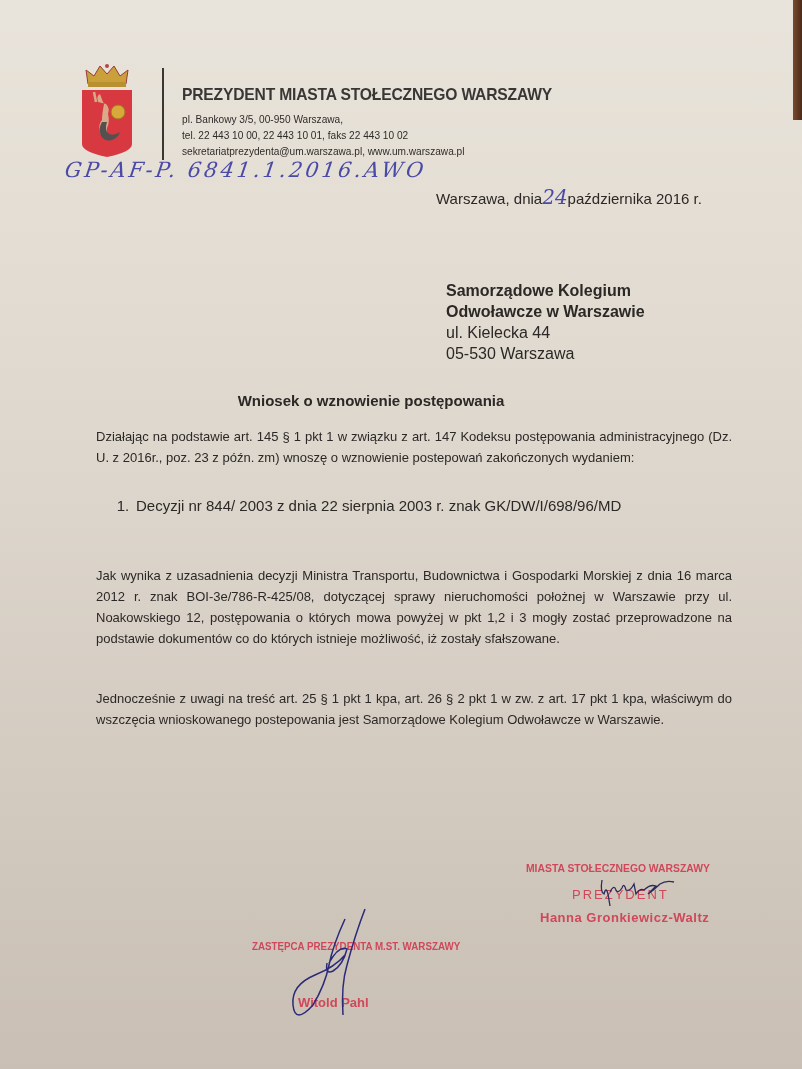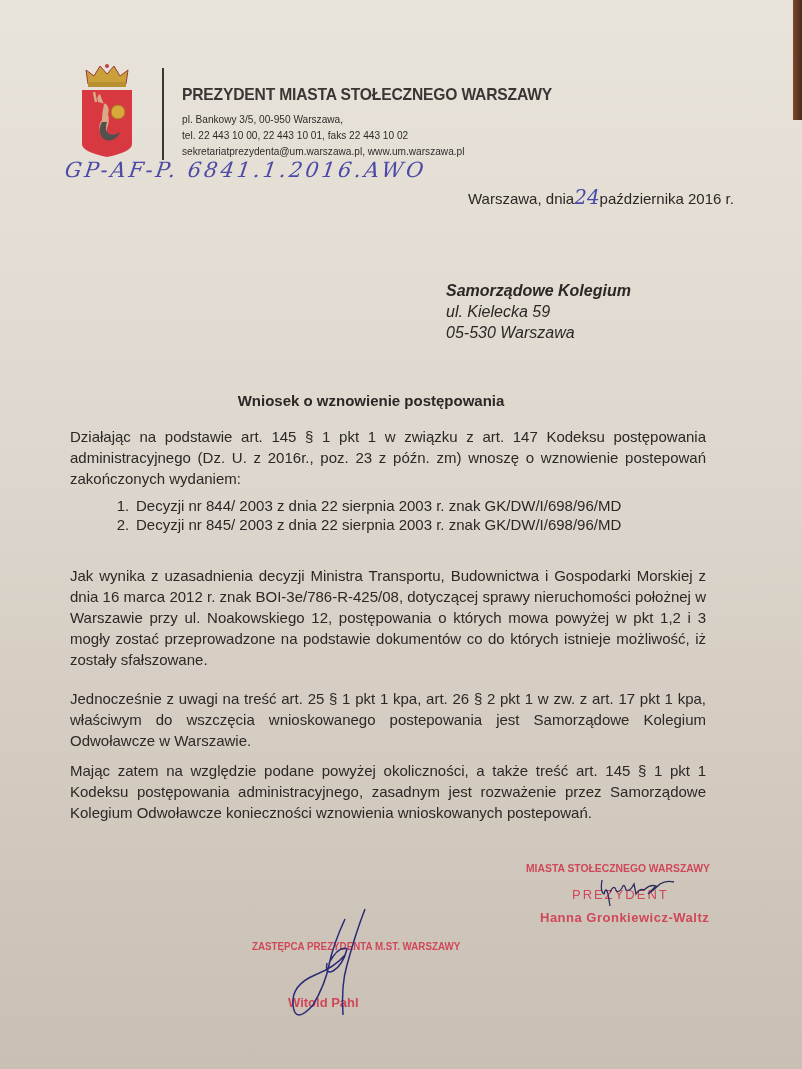--- a/index.html
+++ b/index.html
@@ -24,43 +24,43 @@
     transform: scaleX(0.92); transform-origin: left;
   }
   .head-line { position: absolute; left: 182px; font-size: 11.5px; color: #2e2b29; white-space: nowrap;
     transform: scaleX(0.88); transform-origin: left; }
 
   .handwritten {
     position: absolute; font-family: "DejaVu Serif", serif; font-style: italic; color: #4b4aa6;
   }
   .ref-no { left: 65px; top: 158px; font-size: 21px; letter-spacing: 3px; transform: skewX(-8deg); }
 
-  .date-line { position: absolute; left: 436px; top: 185px; font-size: 15px; white-space: nowrap; margin-left: 32px; }
+  .date-line { position: absolute; left: 436px; top: 185px; font-size: 15px; white-space: nowrap; }
   .date-day { color: #4b4aa6; font-family: "DejaVu Serif", serif; font-style: italic; font-size: 20px; }
 
-  .addressee { position: absolute; left: 446px; top: 280px; font-size: 16px; line-height: 21px; font-style: italic; }
+  .addressee { position: absolute; left: 446px; top: 280px; font-size: 16px; line-height: 21px; }
   .addressee .b { font-weight: bold; }
 
   .subject { position: absolute; left: 0; width: 732px; top: 392px; text-align: center; font-size: 15px; font-weight: bold; padding-left: 10px; box-sizing: border-box; }
 
-  .para { position: absolute; left: 70px; width: 636px; font-size: 15px; line-height: 21px; text-align: justify; }
+  .para { position: absolute; left: 96px; width: 636px; font-size: 13px; line-height: 21px; text-align: justify; }
   .p1 { top: 426px; }
   .list { position: absolute; left: 110px; top: 496px; font-size: 15px; line-height: 19px; }
   .list-item { white-space: nowrap; text-align: center; }
   .list-num { display: inline-block; width: 26px; }
   .p2 { top: 565px; }
   .p3 { top: 688px; }
   .p4 { top: 760px; }
 
   .stamp { position: absolute; color: #d0475a; text-align: center; white-space: nowrap; }
   .stamp-1a { left: 572px; top: 846px; font-size: 13px; letter-spacing: 2px; margin-top: 41px; }
   .stamp-1b { left: 526px; top: 862px; font-size: 11.5px; font-weight: bold; transform: scaleX(0.9); transform-origin: left; }
   .stamp-1c { left: 540px; top: 910px; font-size: 13px; font-weight: bold; letter-spacing: 0.5px; }
   .stamp-2a { left: 252px; top: 940px; font-size: 11.5px; font-weight: bold; transform: scaleX(0.85); transform-origin: left; }
-  .stamp-2b { left: 288px; top: 995px; font-size: 13px; font-weight: bold; }
+  .stamp-2b { left: 298px; top: 995px; font-size: 13px; font-weight: bold; }
 
   .sig { position: absolute; }
 </style>
 </head>
 <body>
 
 <div class="edge-right"></div>
 
 <div class="page">
 
@@ -85,40 +85,37 @@
   <div class="head-line" style="top:145px">sekretariatprezydenta@um.warszawa.pl, www.um.warszawa.pl</div>
 
   <div class="handwritten ref-no">GP-AF-P. 6841.1.2016.AWO</div>
 
   <div class="date-line">
     <span>Warszawa, dnia</span><span class="date-day">24</span><span>października  2016 r.</span>
   </div>
 
   <div class="addressee">
     <div class="b">Samorządowe Kolegium</div>
-    <div>ul. Kielecka 59</div>
+    <div class="b">Odwoławcze w Warszawie</div>
+    <div>ul. Kielecka 44</div>
     <div>05-530 Warszawa</div>
   </div>
 
   <div class="subject">Wniosek o wznowienie postępowania</div>
 
   <div class="para p1">Działając na podstawie art. 145 § 1 pkt 1 w związku z art. 147  Kodeksu postępowania administracyjnego (Dz. U. z 2016r., poz. 23 z późn. zm) wnoszę o wznowienie postepowań zakończonych wydaniem:</div>
 
   <div class="list">
     <div class="list-item">
       <span class="list-num">1.</span><span>Decyzji nr 844/ 2003 z dnia 22 sierpnia 2003 r. znak GK/DW/I/698/96/MD</span>
     </div>
-    <div class="list-item">
-      <span class="list-num">2.</span><span>Decyzji nr 845/ 2003 z dnia 22 sierpnia 2003 r. znak GK/DW/I/698/96/MD</span>
-    </div>
   </div>
 
   <div class="para p2">Jak wynika z uzasadnienia decyzji Ministra Transportu, Budownictwa i Gospodarki Morskiej z dnia 16 marca 2012 r. znak BOI-3e/786-R-425/08, dotyczącej sprawy nieruchomości położnej w Warszawie przy ul. Noakowskiego 12, postępowania o których mowa powyżej w pkt 1,2 i 3 mogły zostać przeprowadzone na podstawie dokumentów co do których istnieje możliwość, iż zostały sfałszowane.</div>
   <div class="para p3">Jednocześnie z uwagi na treść art. 25 § 1 pkt 1 kpa, art. 26 § 2 pkt 1 w zw. z art. 17 pkt 1 kpa, właściwym do wszczęcia wnioskowanego postepowania jest Samorządowe Kolegium Odwoławcze  w Warszawie.</div>
-  <div class="para p4">Mając zatem na względzie podane powyżej okoliczności, a także treść art. 145 § 1 pkt 1 Kodeksu postępowania administracyjnego, zasadnym jest rozważenie przez Samorządowe Kolegium Odwoławcze konieczności wznowienia wnioskowanych postepowań.</div>
 
   <div class="stamp stamp-1a">PREZYDENT</div>
   <div class="stamp stamp-1b">MIASTA STOŁECZNEGO WARSZAWY</div>
   <svg class="sig" style="left:596px; top:872px; width:90px; height:36px" viewBox="0 0 90 36">
     <path d="M6 8 Q4 20 8 22 Q10 14 12 22 L14 34 M14 20 Q18 12 20 18 Q22 22 26 16 Q28 10 30 18 Q34 20 38 12 L40 22 Q44 16 48 18 Q54 12 60 14 L52 22 Q58 18 64 12 Q70 8 78 10" fill="none" stroke="#2c2c5c" stroke-width="1.3"></path>
   </svg>
   <div class="stamp stamp-1c">Hanna Gronkiewicz-Waltz</div>
 
   <div class="stamp stamp-2a">ZASTĘPCA PREZYDENTA M.ST. WARSZAWY</div>
   <div class="stamp stamp-2b">Witold Pahl</div>

